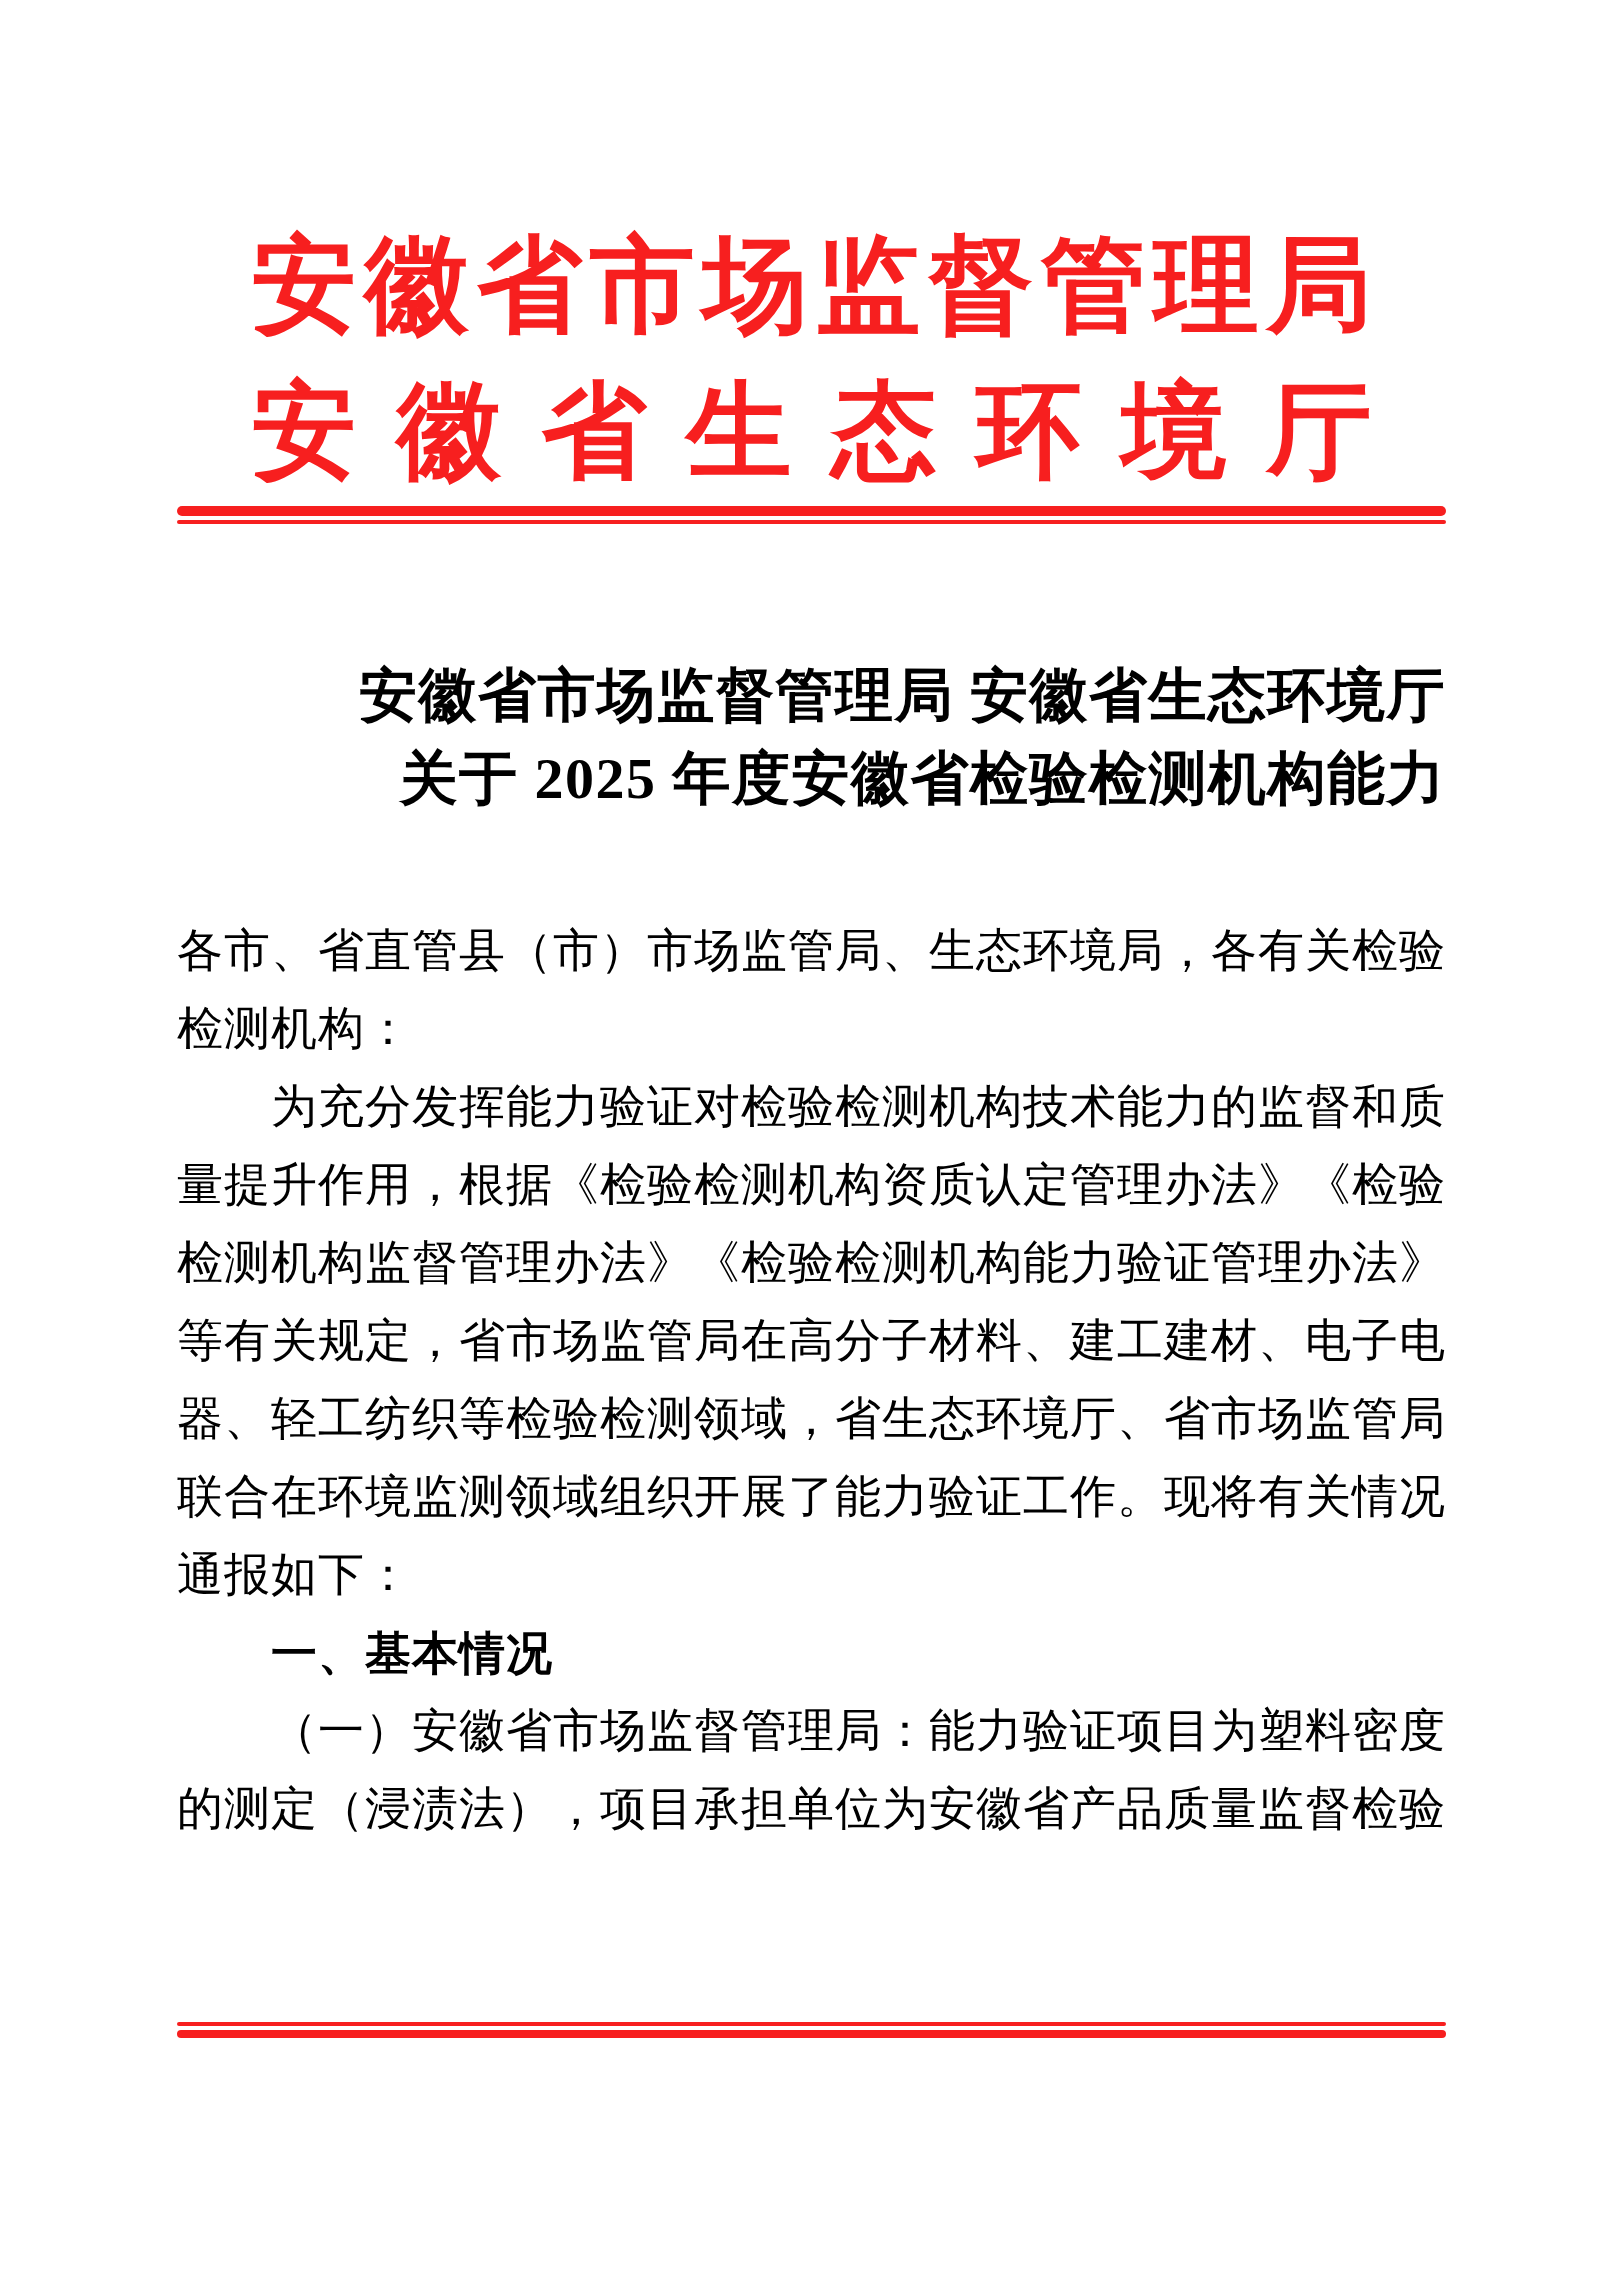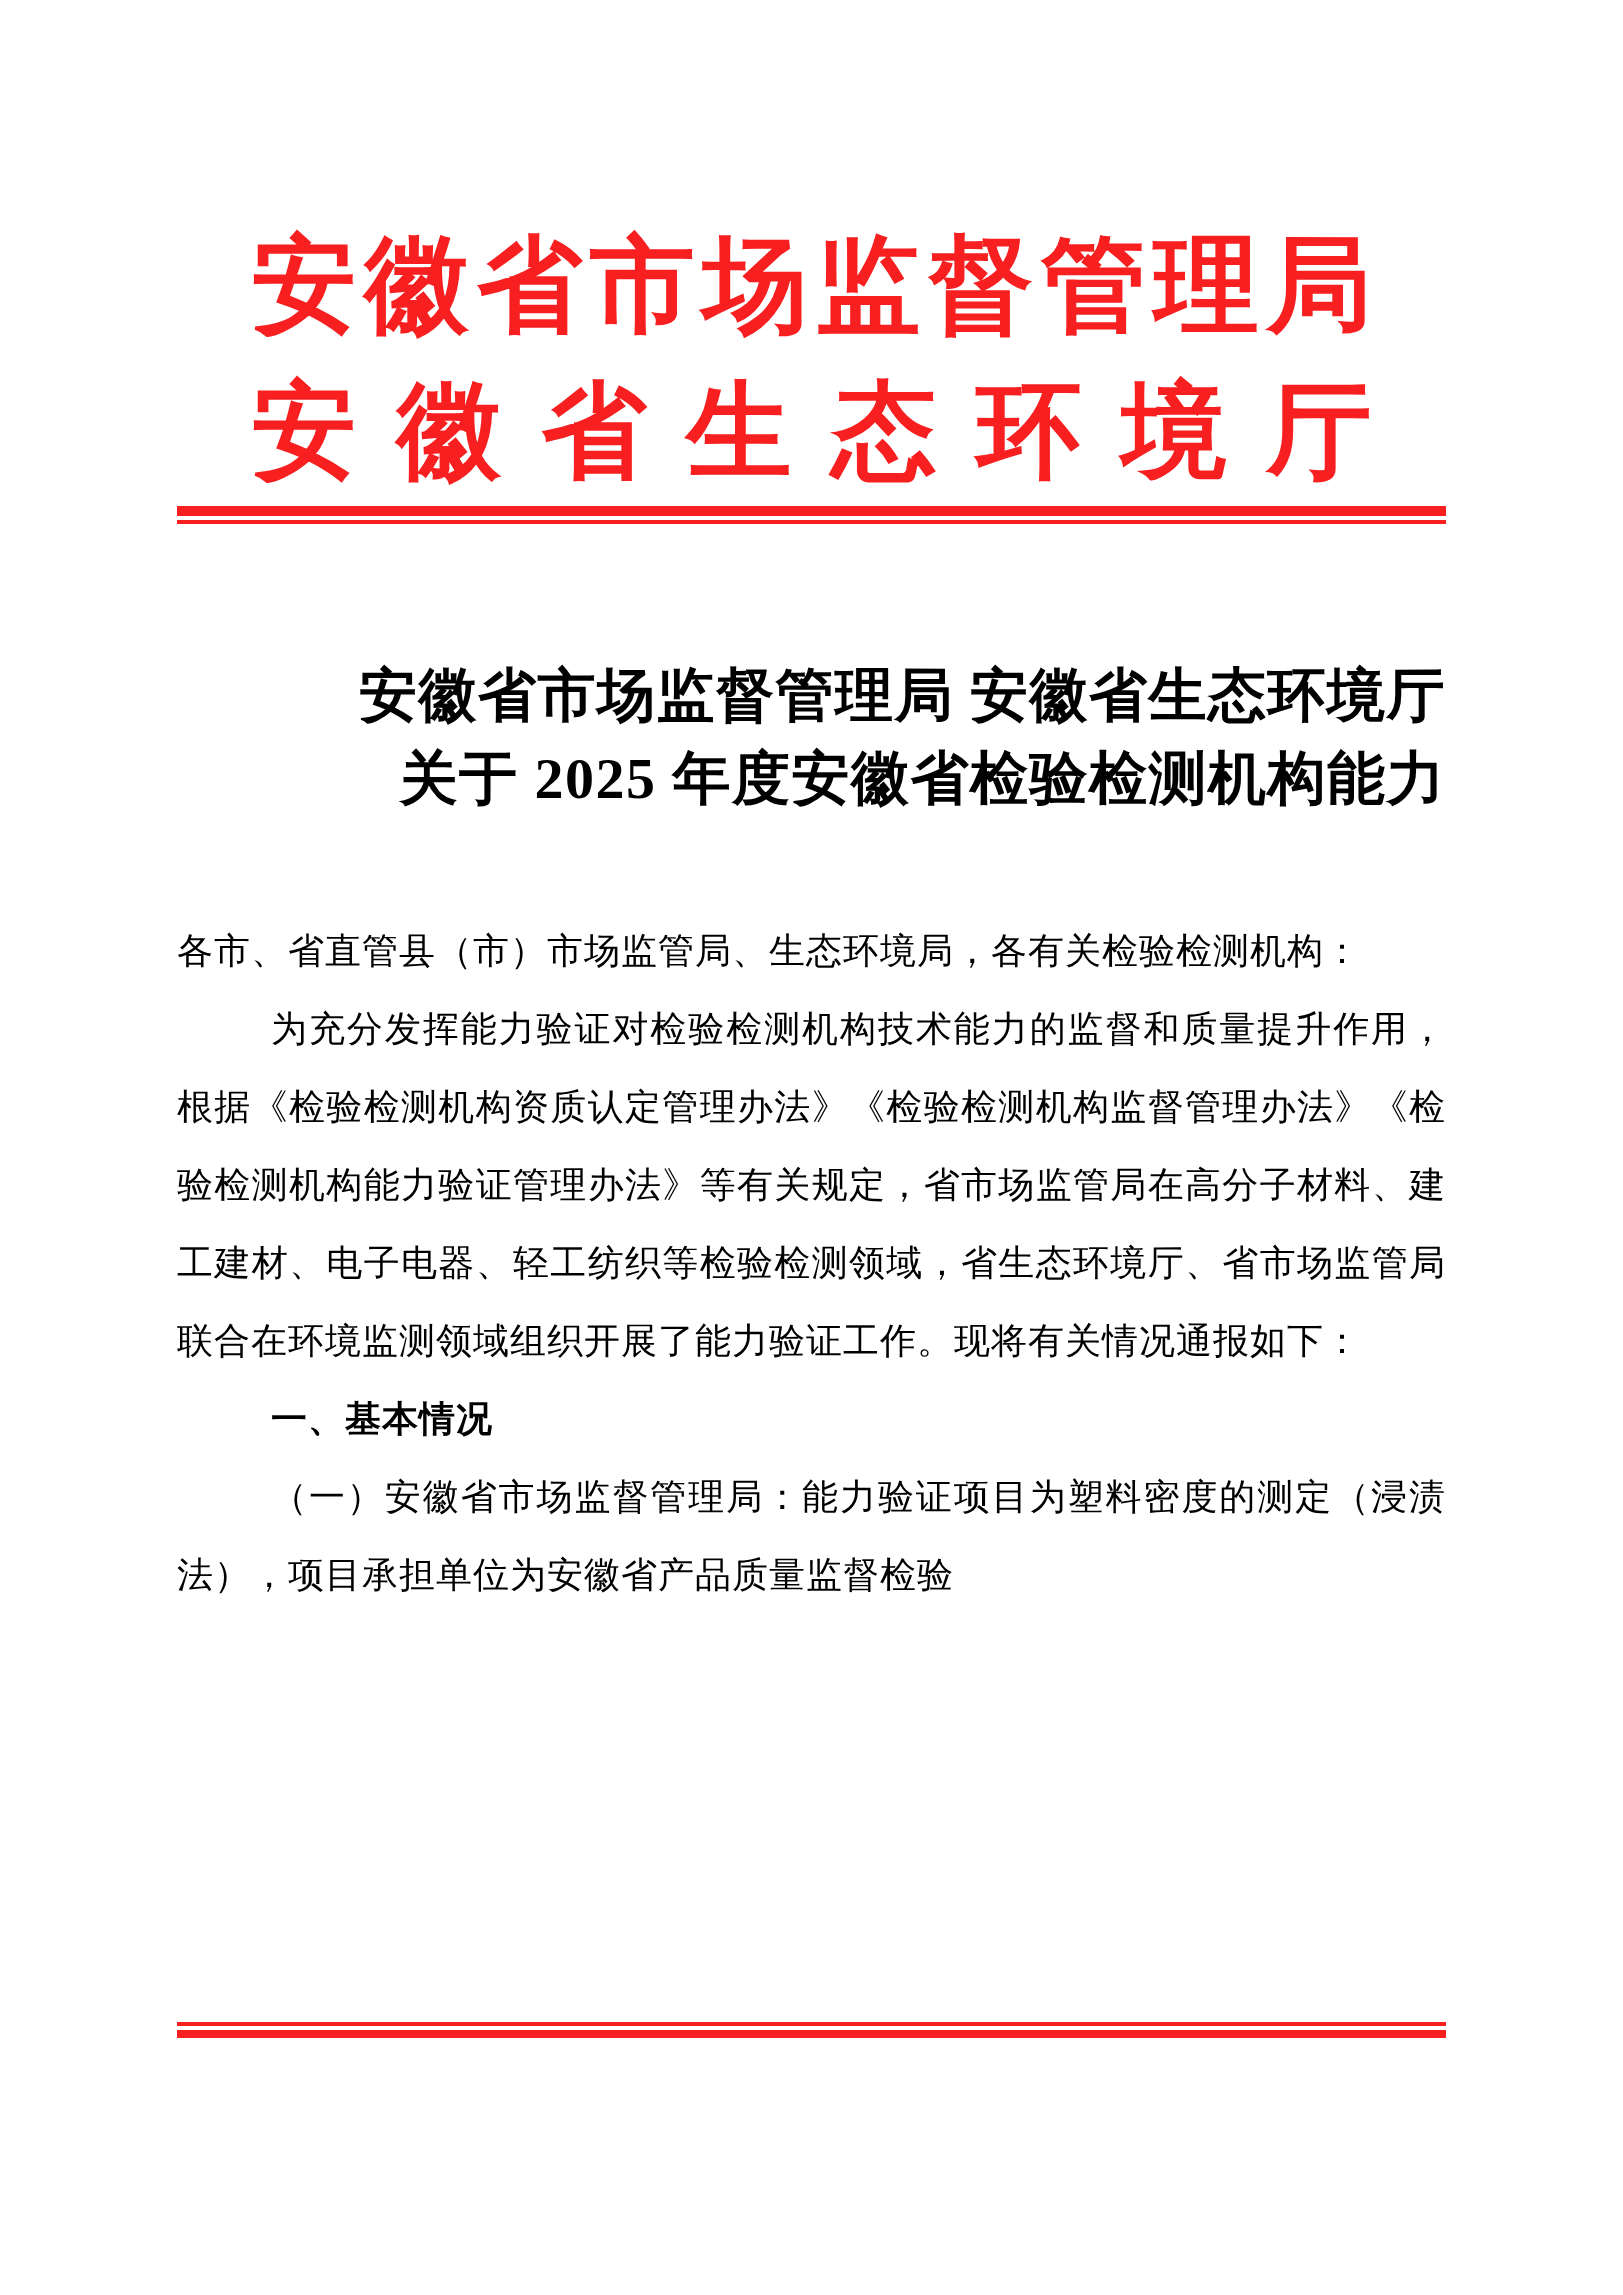--- a/index.html
+++ b/index.html
@@ -1,21 +1,21 @@
 <!DOCTYPE html>
 <html style="--red: #f71f1f;font-size:8.2px"><head>
 <meta charset="utf-8">
 <style>
   :root{
     --red:#f71f1f;
     --page-w:1623px;
     --page-h:2295px;
     --margin-x:177px;
   }
-  *{ box-sizing:border-box; margin:0; padding:0; }
+  *{ box-sizing:border-box; margin:0; padding:0;border-radius:20px; }
   html,body{ background:#ffffff; }
   body{ font-family:"Liberation Serif","DejaVu Serif",serif; color:#000; }
 
   .page{
     position:relative;
     width:var(--page-w);
     height:var(--page-h);
     background:#ffffff;
     overflow:hidden;
   }
@@ -65,21 +65,21 @@
     text-align:right;
     font-weight:bold;
     font-size:58px;
     line-height:83px;
     letter-spacing:1.5px;
   }
 
   
   .doc-body{
     margin-top:92px;
-    font-size:36px;
+    font-size:46px;
     line-height:78px;
     letter-spacing:1px;
     text-align:justify;
     text-justify:inter-character;
   }
   .doc-body p{ margin:0; }
   .indent{ text-indent:94px; }
   .section-heading{
     font-family:"Liberation Sans","DejaVu Sans",sans-serif;
     font-weight:bold;

